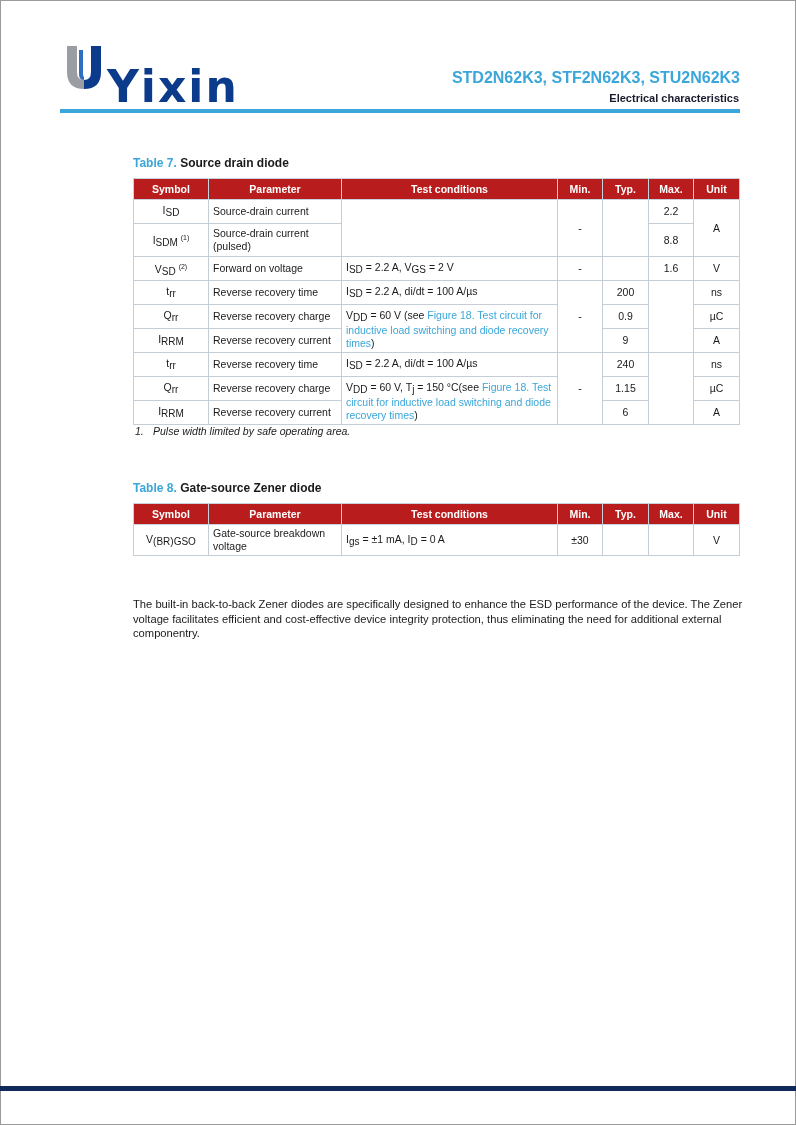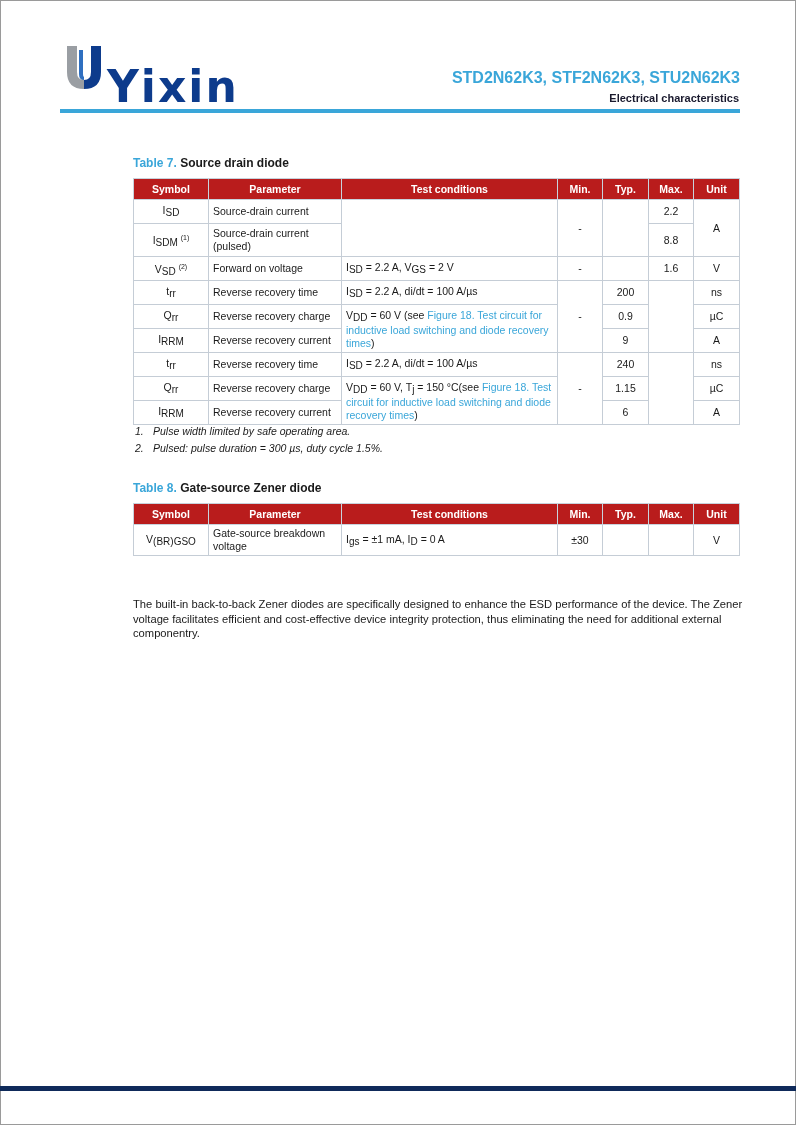--- a/index.html
+++ b/index.html
@@ -139,21 +139,20 @@
     <td class="c"><span>I</span><sub>RRM</sub></td>
     <td>Reverse recovery current</td>
     <td class="c">6</td>
     <td class="c">A</td>
   </tr>
 </tbody>
   </table>
 
 <div class="notes">
   <div><span class="n">1.</span><span>Pulse width limited by safe operating area.</span></div>
-  <div><span class="n">2.</span><span>Pulsed: pulse duration = 300 µs, duty cycle 1.5%.</span></div>
 </div>
 
 <div class="caption" style="top:481px;">
   <span class="num">Table 8.</span>
   <span>Gate-source Zener diode</span>
 </div>
 <table style="top:503px;">
   <colgroup>
       <col style="width:75px">
       <col style="width:133px">

